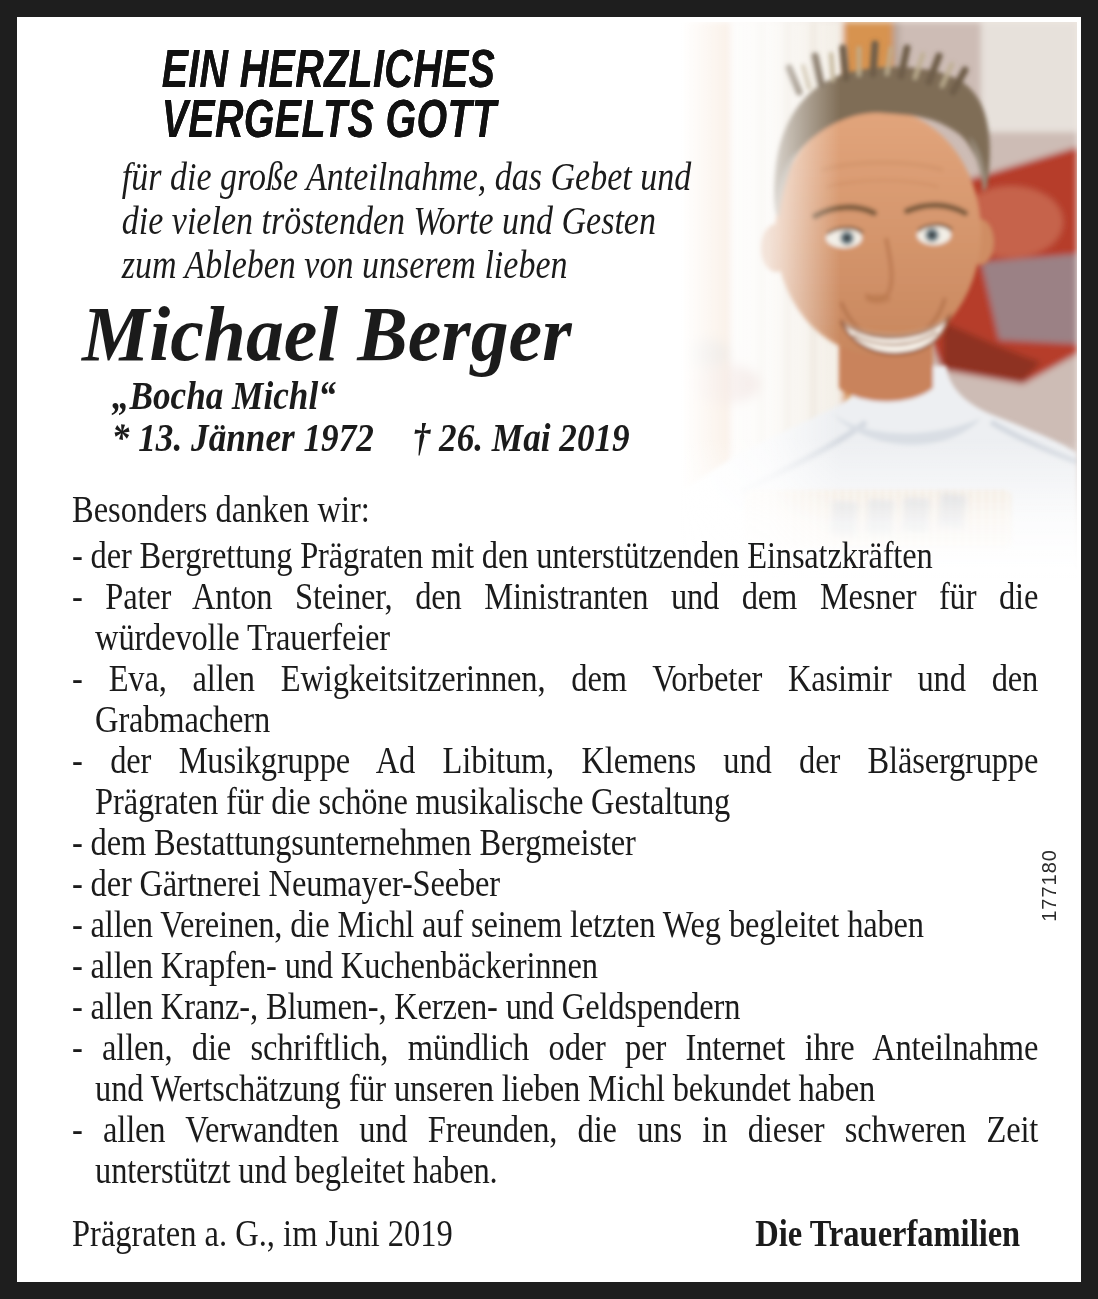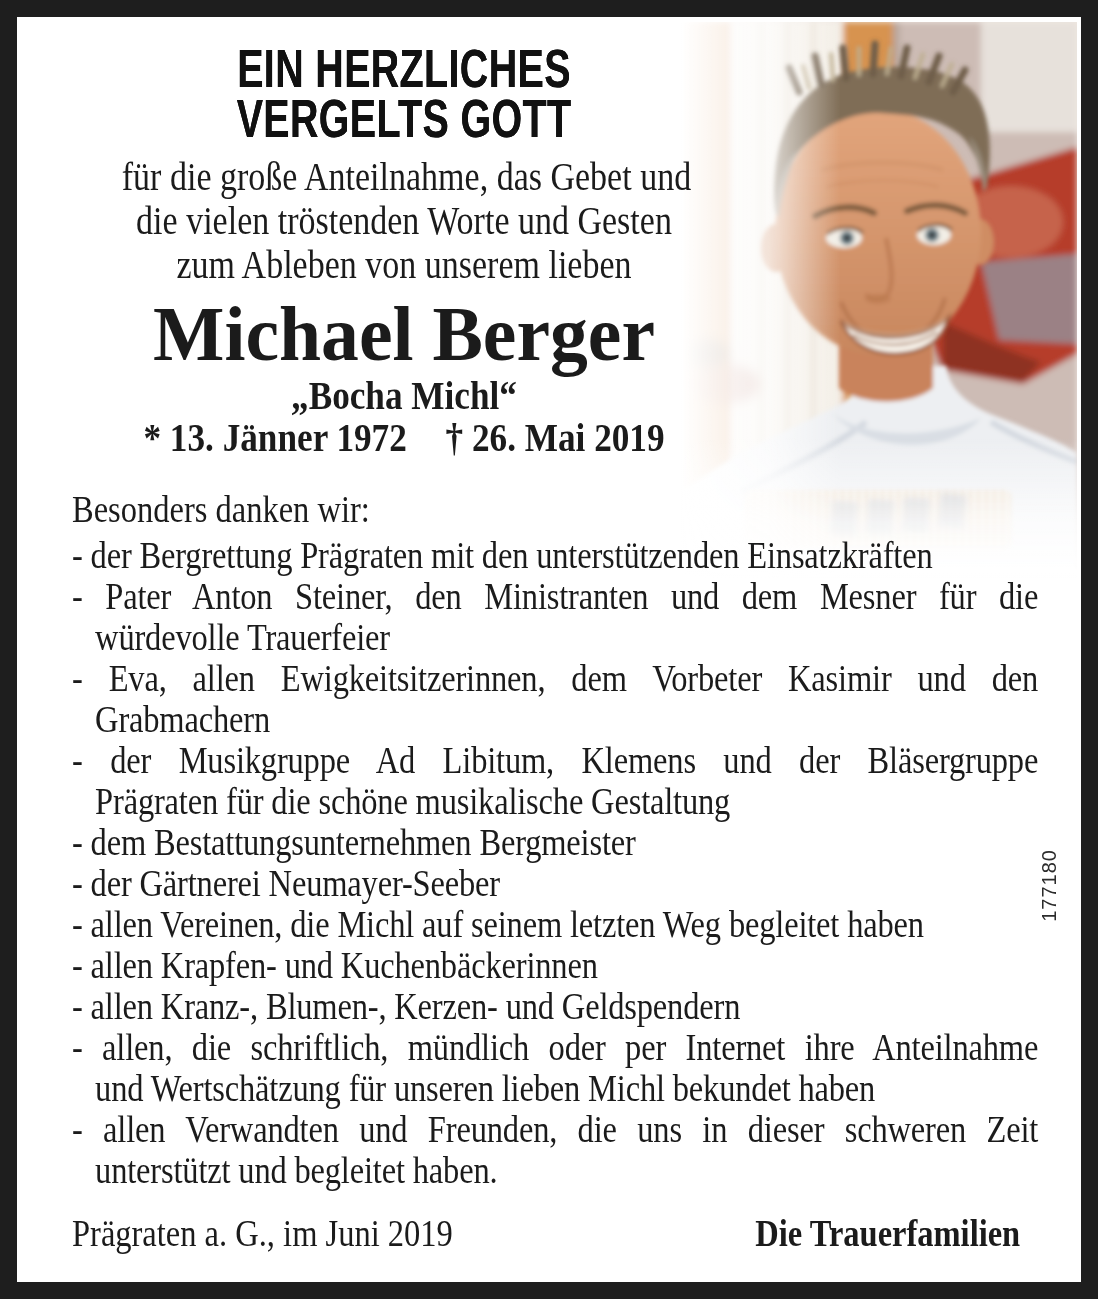--- a/index.html
+++ b/index.html
@@ -12,21 +12,21 @@
     overflow:hidden;
     color:#1b1b1b;
     font-family:"Liberation Serif", serif;
   }
   .content{
     position:relative;z-index:2;
     padding:26px 51px 0 55px;
     box-sizing:border-box;
   }
   
-  .header-col{width:664px;text-align:center;}
+  .header-col{width:664px;text-align:left;font-style:italic;}
   .main-title{
     margin:0;
     font-family:"Liberation Sans", sans-serif;
     font-weight:bold;
     font-size:54px;line-height:50px;
     letter-spacing:.5px;
     color:#111;
     transform:scaleX(.73);
     transform-origin:50% 0;
     text-shadow:0 0 .6px #000;

